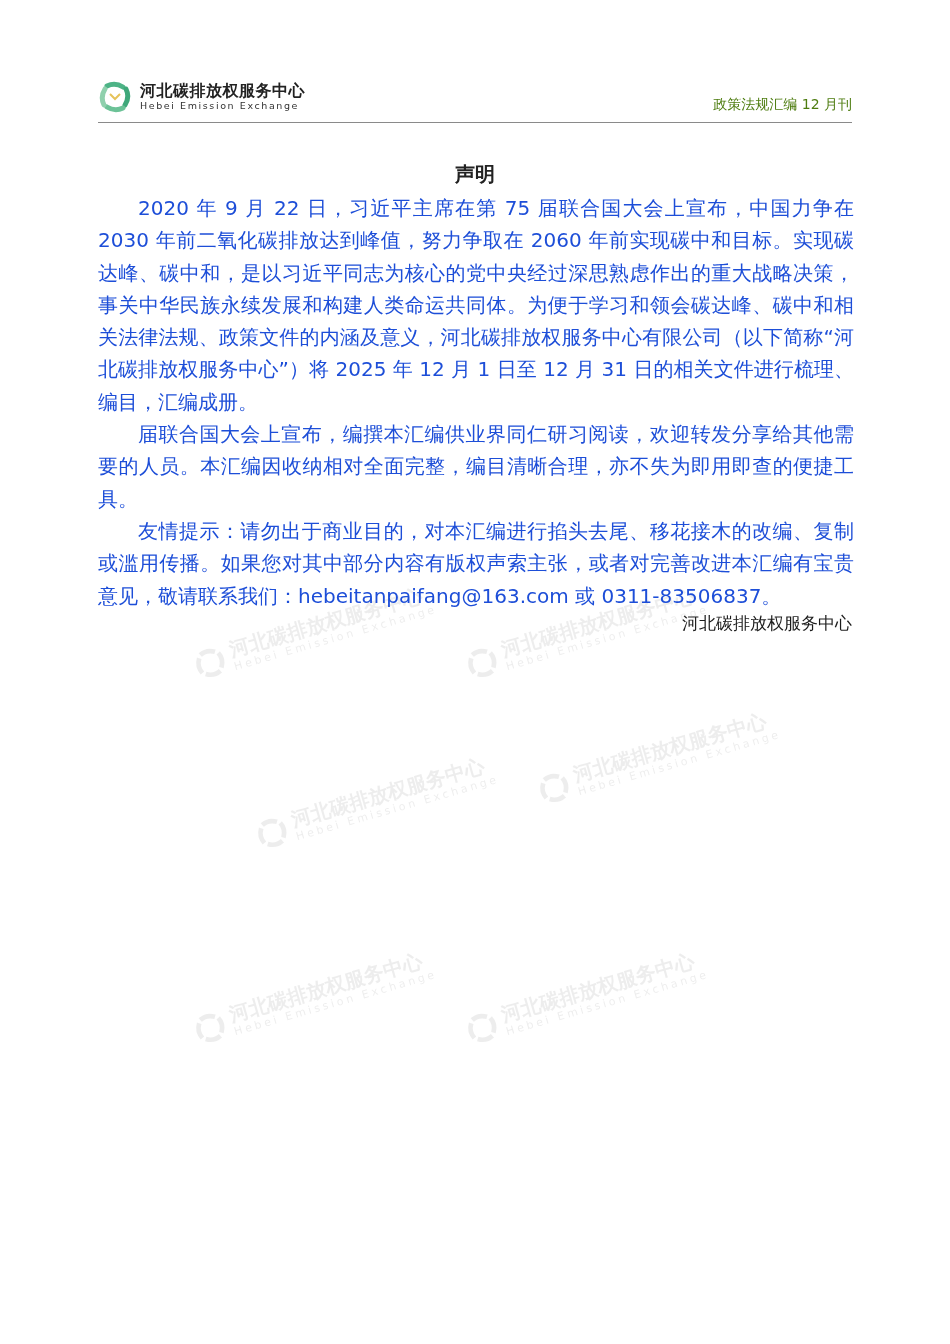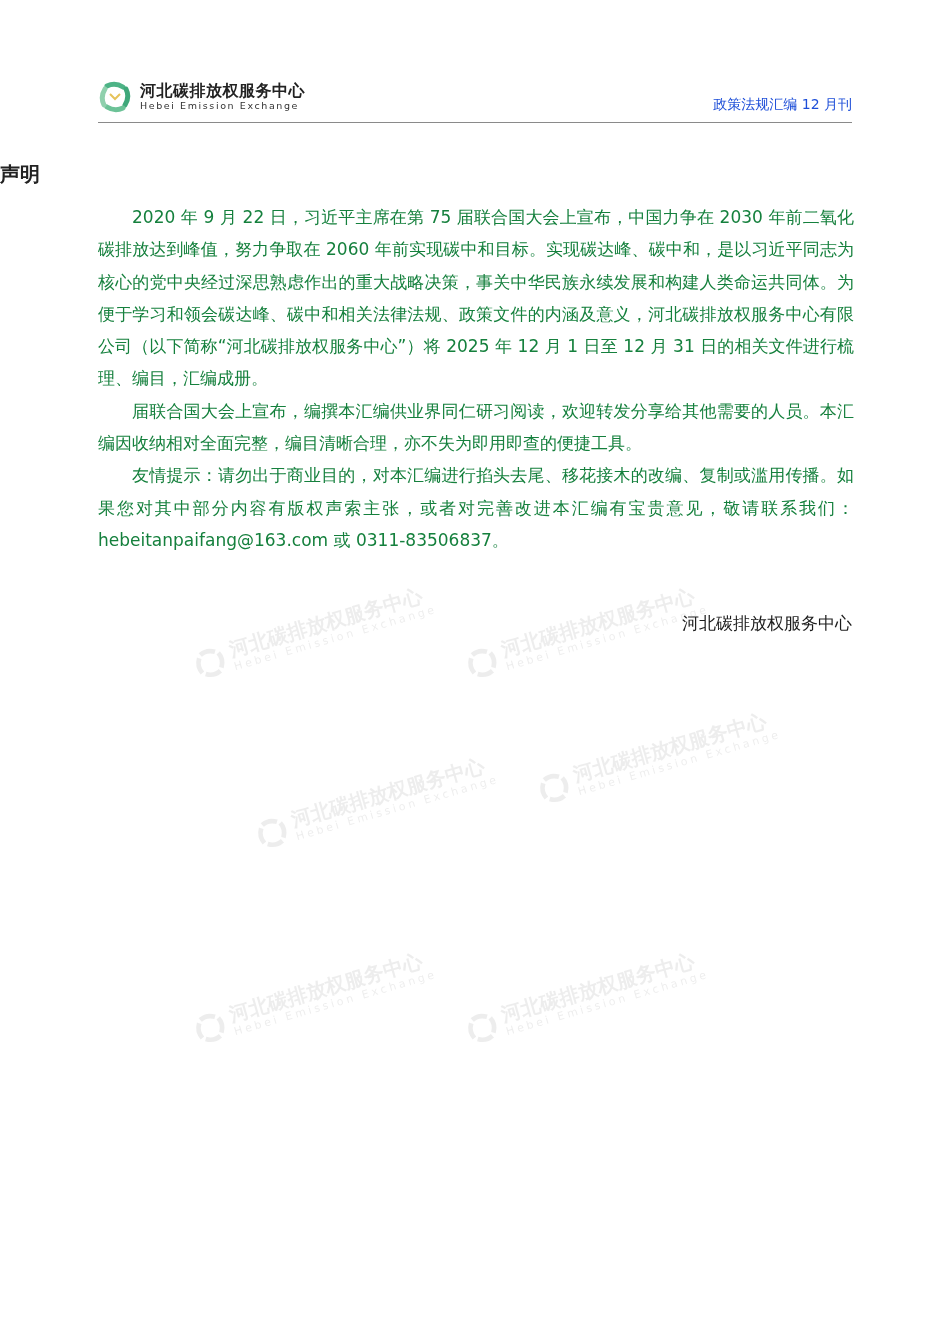--- a/index.html
+++ b/index.html
@@ -10,29 +10,29 @@
     }
     .header {
       position: absolute; left: 98px; top: 76px; width: 754px; height: 46px;
       border-bottom: 1.5px solid #8a8a8a;
     }
     .logo { position: absolute; left: 0; top: 4px; display: flex; align-items: center; }
     .logo-icon { width: 34px; height: 34px; margin-right: 8px; }
     .logo-text { display: flex; flex-direction: column; }
     .logo-cn { font-size: 16px; font-weight: bold; letter-spacing: 0.5px; color: #222; line-height: 18px; }
     .logo-en { font-size: 9.5px; letter-spacing: 1.6px; color: #333; line-height: 12px; }
-    .issue { position: absolute; right: 0; top: 20px; font-size: 14px; color: #1d4ed8; }
+    .issue { position: absolute; right: 0; top: 20px; font-size: 14px; color: #4d7c0f; }
 
     .title {
-      position: absolute; left: 0; width: 950px; top: 161px; text-align: left;
+      position: absolute; left: 0; width: 950px; top: 161px; text-align: center;
       font-size: 20px; font-weight: bold; color: #222;
     }
     .body-text {
-      position: absolute; left: 98px; top: 201px; width: 756px;
-      font-size: 17px; line-height: 32.3px; color: #15803d;
+      position: absolute; left: 98px; top: 192px; width: 756px;
+      font-size: 20px; line-height: 32.3px; color: #1d4ed8;
     }
     .body-text p { margin: 0; text-indent: 2em; text-align: justify; }
     .signature {
       position: absolute; right: 98px; top: 612px; font-size: 17px; color: #1a1a1a;
     }
 
     .watermark {
       position: absolute; transform: rotate(-16deg); transform-origin: left top;
       display: flex; align-items: center; opacity: 0.09; pointer-events: none;
     }

